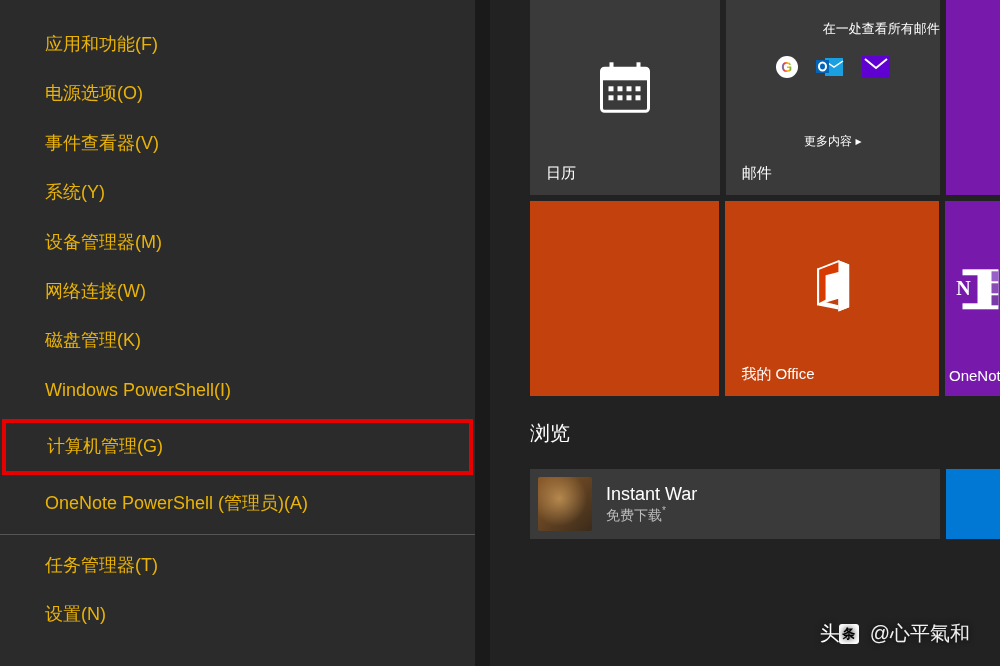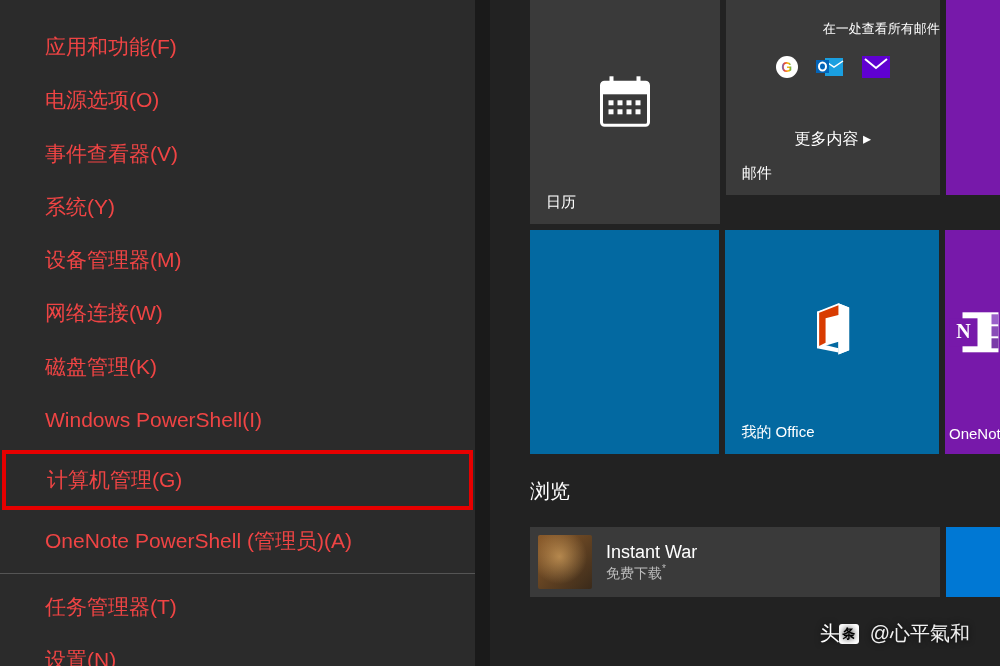--- a/index.html
+++ b/index.html
@@ -14,22 +14,22 @@
     }
     .container { display: flex; height: 100%; }
     .context-menu {
       width: 475px;
       background: #2b2b2b;
       padding: 20px 0 0 0;
       flex-shrink: 0;
     }
     .menu-item {
       padding: 13px 0 13px 45px;
-      font-size: 21px;
-      color: #ef4444;
+      font-size: 18px;
+      color: #eab308;
       cursor: pointer;
       line-height: 1.3;
     }
     .menu-item.highlight {
       border: 4px solid #e60000;
       margin: 4px 2px;
       padding: 12px 0 12px 41px;
     }
     .divider {
       height: 1px;
@@ -58,21 +58,21 @@
     .tile {
       display: flex;
       flex-direction: column;
       justify-content: flex-end;
       padding: 12px 16px;
       color: #fff;
       font-size: 15px;
       position: relative;
       cursor: pointer;
     }
-    .tile.medium { width: 195px; height: 224px; }
+    .tile.medium { width: 195px; height: 195px; }
     .tile.large { width: 220px; height: 195px; background: #3a3a3a; }
     .tile.dark { background: #3a3a3a; }
     .tile.orange { background: #d83b01; }
     .tile.purple { background: #7719aa; }
     .tile.purplebar { width: 55px; height: 195px; background: #7719aa; }
     .tile .icon-wrap {
       position: absolute;
       top: 50%;
       left: 50%;
       transform: translate(-50%, -65%);
@@ -85,21 +85,21 @@
       right: 0;
       text-align: right;
       font-size: 13px;
     }
     .tile.large .sub-text {
       position: absolute;
       bottom: 45px;
       left: 0;
       right: 0;
       text-align: center;
-      font-size: 16px;
+      font-size: 12px;
     }
     .mail-icons {
       position: absolute;
       top: 55px;
       left: 0;
       right: 0;
       display: flex;
       justify-content: center;
       gap: 18px;
       align-items: center;
@@ -151,21 +151,21 @@
     .wm-first { font-size: 20px; color: #fff; margin-right:-3px;}
     .cal-icon { width: 55px; height: 55px; }
     .cal-icon rect.outer { fill:none; stroke:#fff; stroke-width:3; }
     .cal-icon rect.top { fill:#fff; }
     .office-icon { width: 60px; height:60px; }
     .onenote-icon { width: 55px; height: 55px; }
     .mail-env { width: 28px; height: 22px; }
     .outlook-icon { width: 28px; height: 24px; }
     .superscript { font-size: 10px; vertical-align: super; }
     .row2 { margin-top: 6px; }
-    .row2 .tile.medium { background:#0369a1; width:195px; }
+    .row2 .tile.medium { background:#c2410c; width:195px; }
   </style>
 </head>
 <body>
 
 <div class="container">
 
   <div class="context-menu">
     <div class="menu-item">应用和功能(F)</div>
     <div class="menu-item">电源选项(O)</div>
     <div class="menu-item">事件查看器(V)</div>

